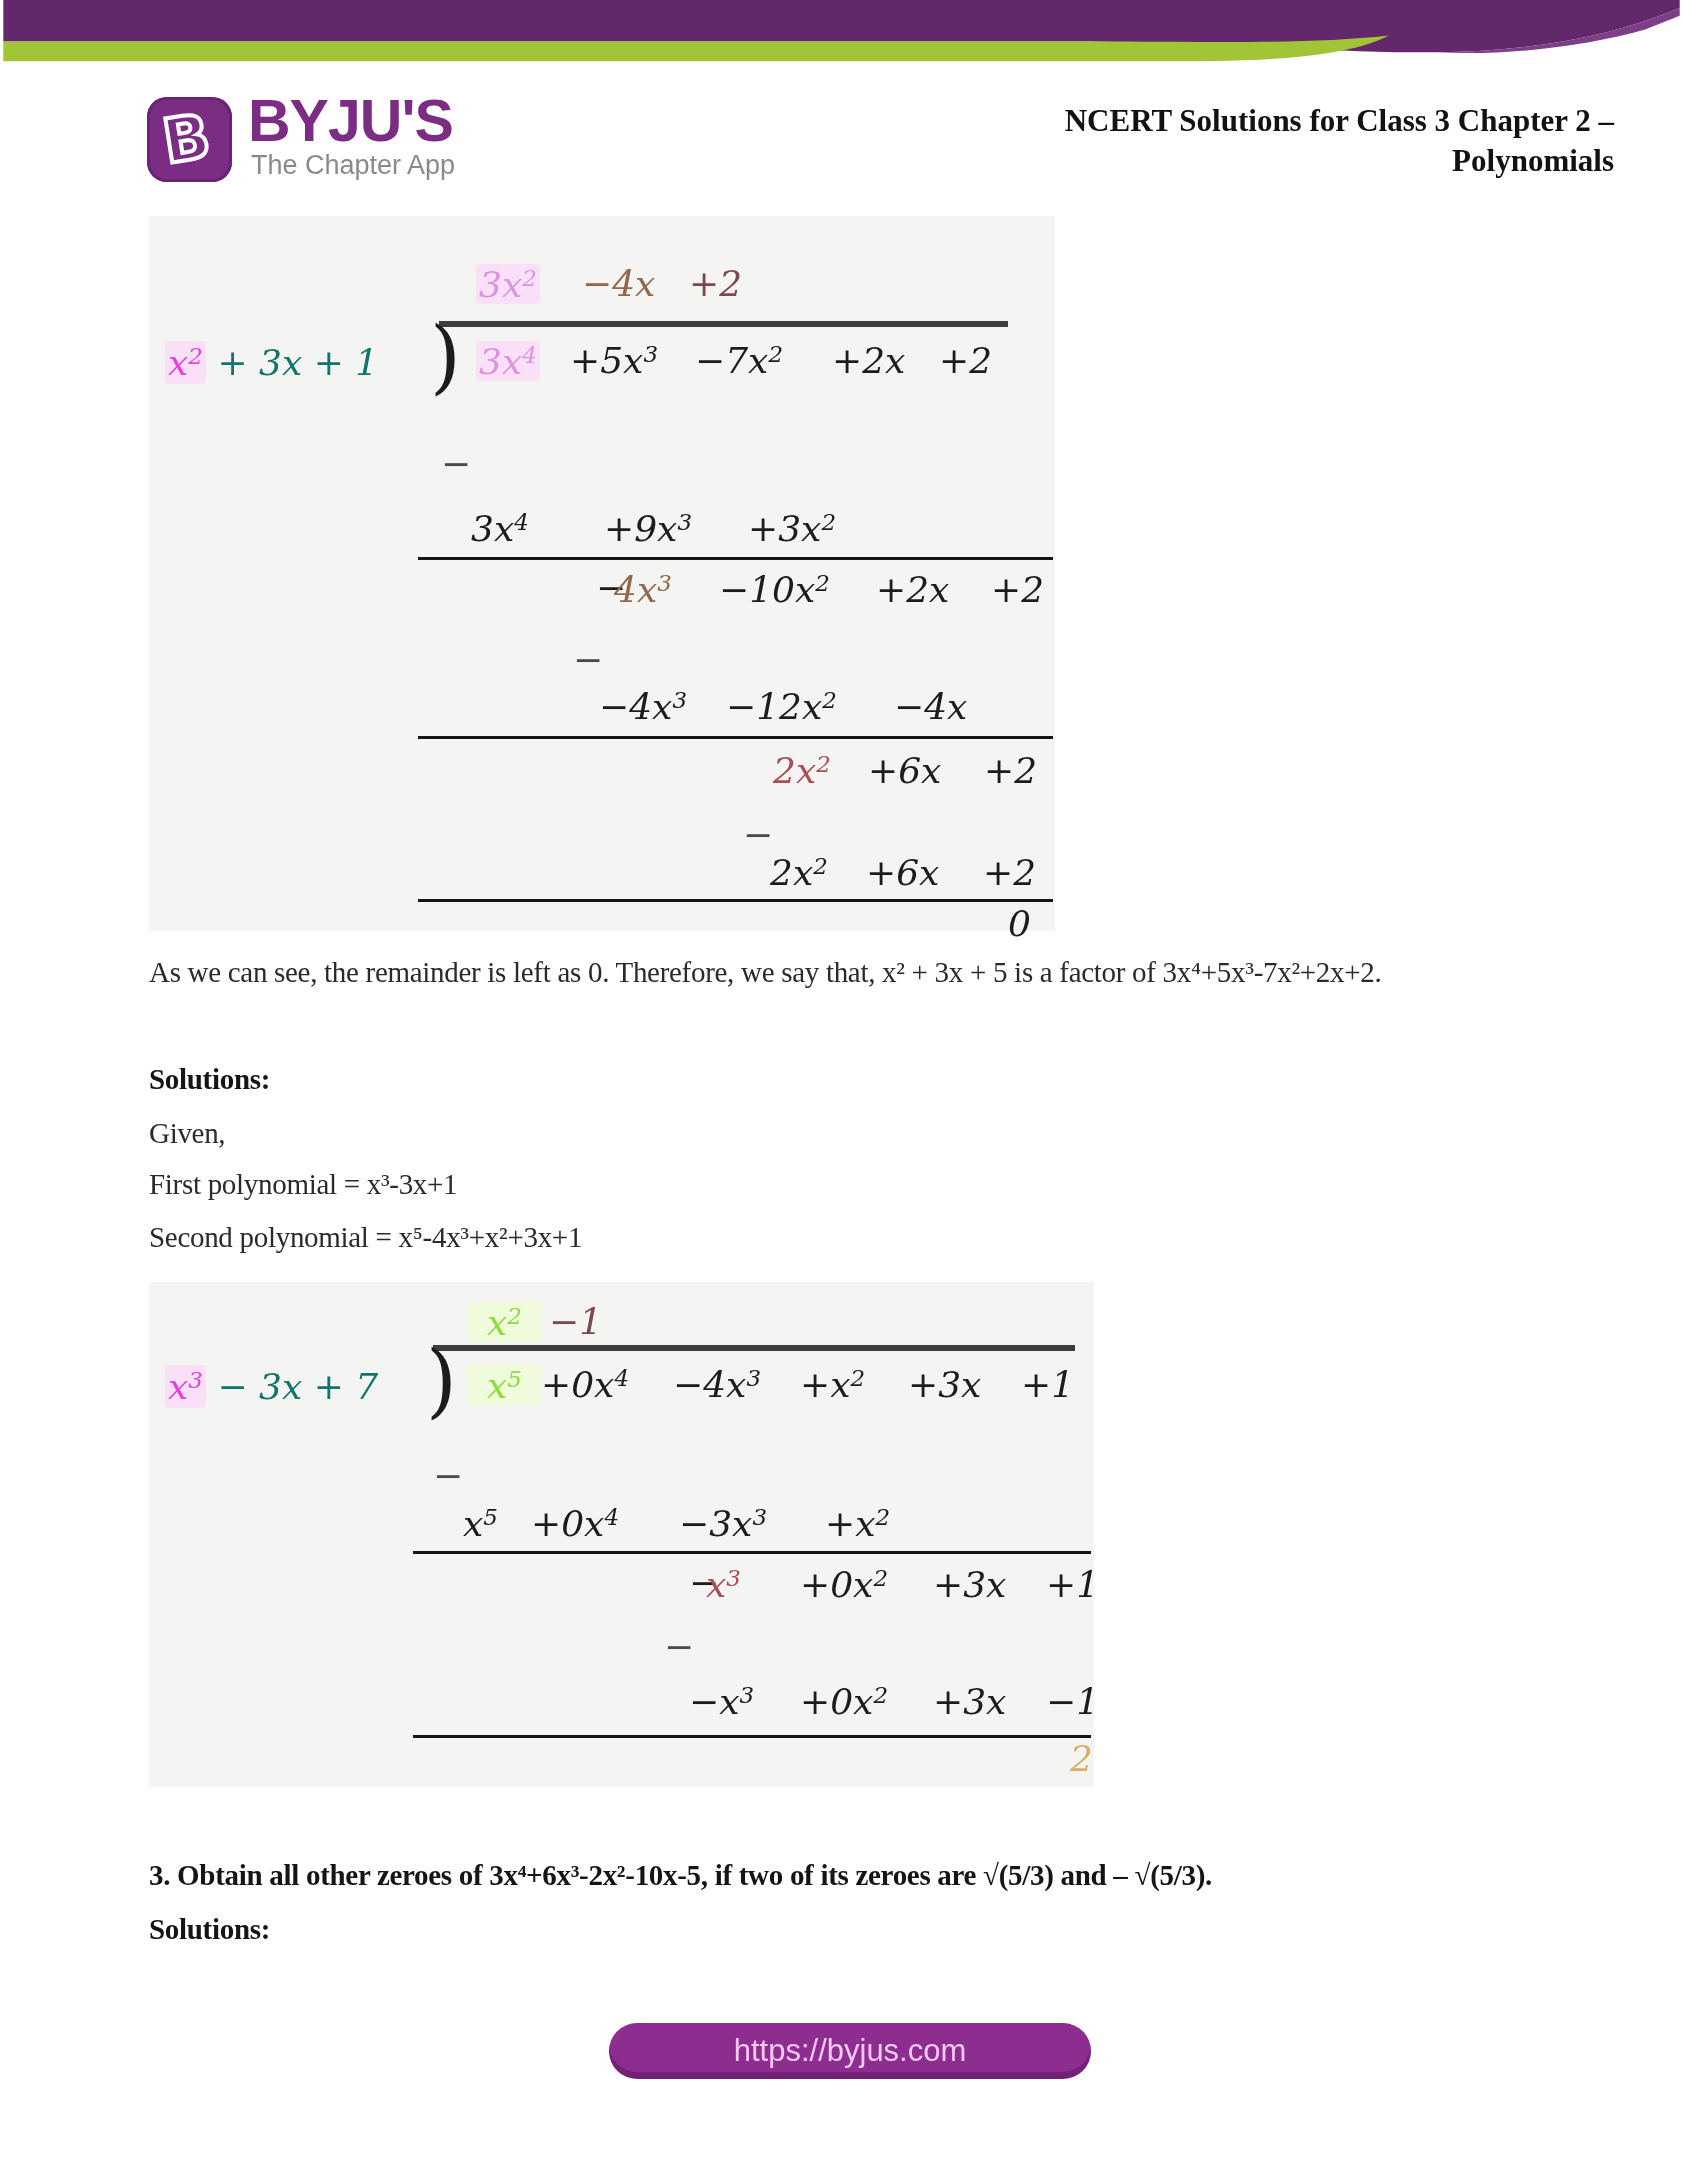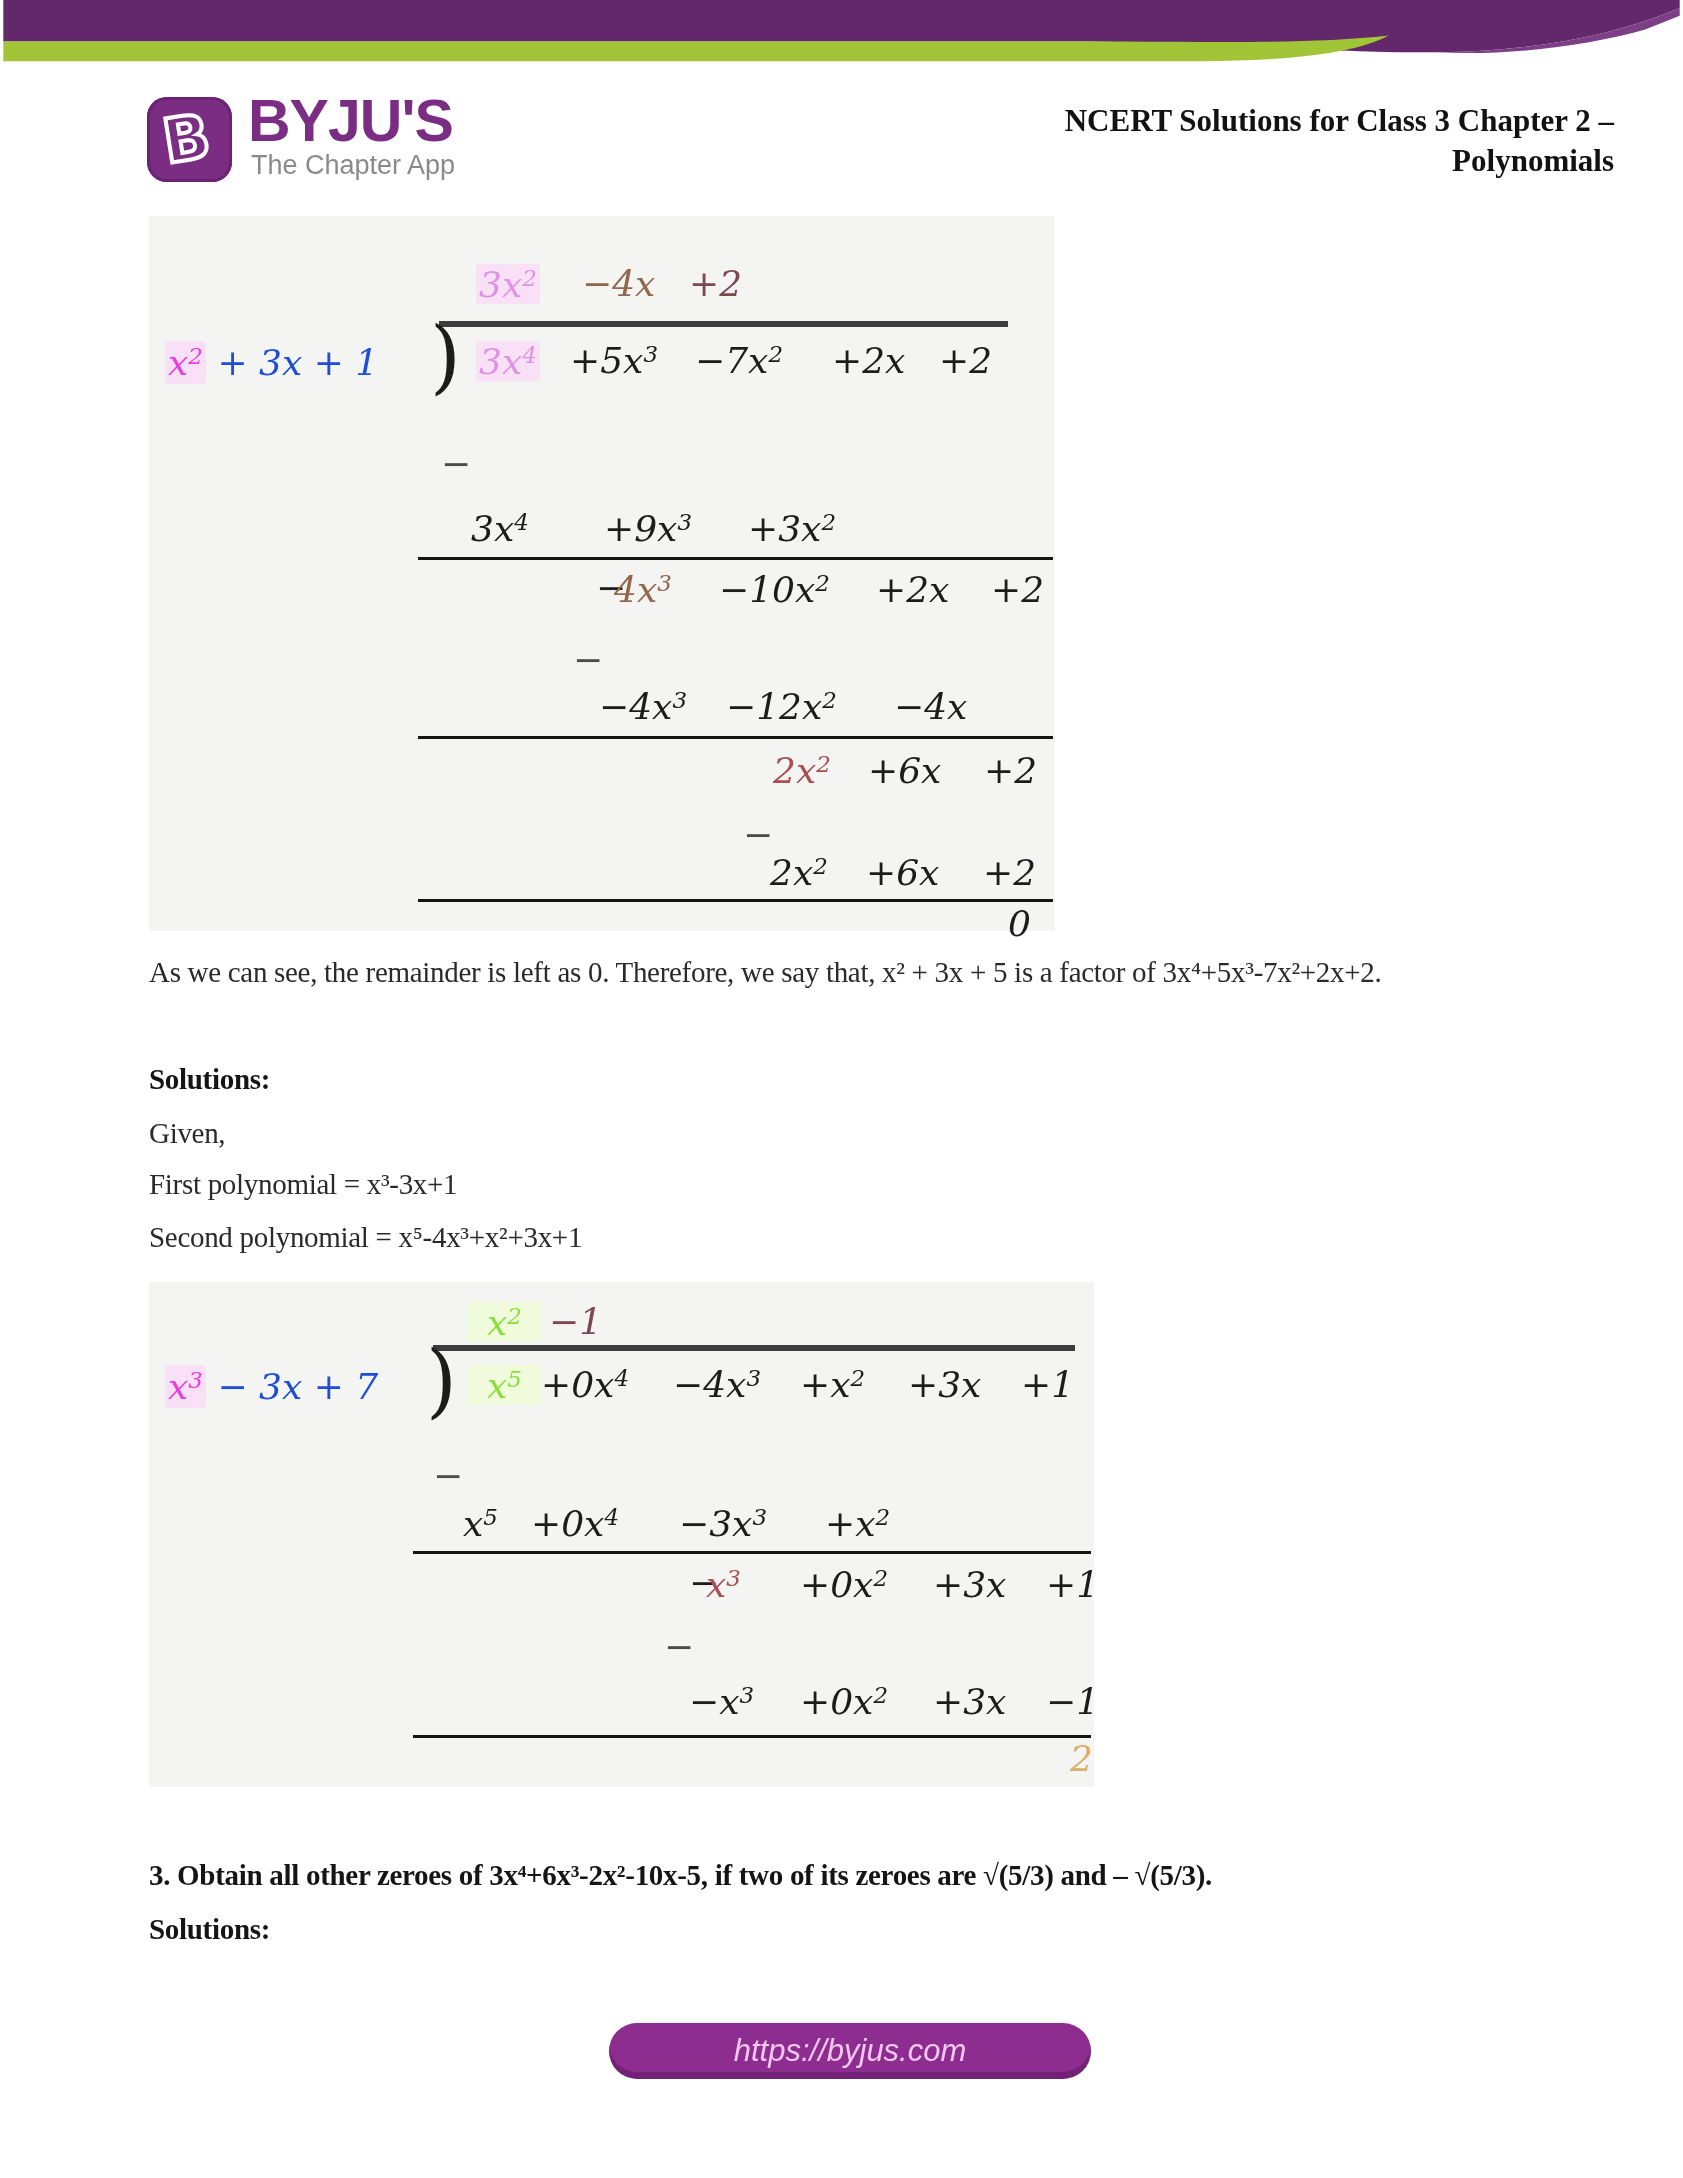--- a/index.html
+++ b/index.html
@@ -28,30 +28,30 @@
         color:#1c1c1c;white-space:nowrap;line-height:1;}
   .term sup{font-size:23px;position:relative;top:2px;font-style:italic;}
   .hl-pink{background:#fae0f6;border-radius:4px;padding:1px 3px;}
   .hl-green{background:#effbda;border-radius:4px;padding:1px 19px;}
   .dline{position:absolute;height:3px;background:#151515;}
   .vinc{position:absolute;height:6px;background:#3c3c3c;}
   .paren{position:absolute;font-family:"DejaVu Serif",serif;font-size:79px;font-weight:300;
          color:#1c1c1c;line-height:1;transform:scaleY(1.02);}
   .mminus{position:absolute;font-family:"DejaVu Serif",serif;font-size:36px;color:#4a4a4a;line-height:1;}
   .divisor-line{position:absolute;white-space:nowrap;}
-  .divisor-line .piece{font-family:"DejaVu Serif",serif;font-style:italic;font-size:36px;color:#1d4ed8;}
+  .divisor-line .piece{font-family:"DejaVu Serif",serif;font-style:italic;font-size:36px;color:#0f766e;}
   .divisor-line sup{font-size:23px;position:relative;top:2px;}
   
   .para{position:absolute;left:149px;width:1465px;font-size:29px;color:#2a2a2a;
         letter-spacing:-0.3px;}
   .bold{font-weight:bold;color:#151515;}
   
   .footer-pill{position:absolute;left:609px;top:2023px;width:482px;height:56px;background:#8d2d8f;
                border-radius:29px;box-shadow:inset 0 -7px 0 rgba(40,0,45,0.25);display:flex;
-               align-items:center;justify-content:center;text-decoration:none;cursor:pointer;font-style:italic;}
+               align-items:center;justify-content:center;text-decoration:none;cursor:pointer;}
   .footer-pill span{font-family:"Liberation Sans",sans-serif;font-size:31px;color:#f2c8ef;}
 </style>
 </head>
 <body>
 
 <div class="page">
 
   <svg class="swoosh" width="1683" height="71" viewBox="0 0 1700 72">
     <path d="M0,0 H1700 V8 C1630,38 1545,52 1455,53 C1355,54 1285,45 1100,42 L0,42 Z" fill="#63276b"></path>
     <path d="M1700,8 C1630,38 1545,52 1455,53 C1525,57 1610,46 1665,30 L1700,16 Z" fill="#7c3e86"></path>

